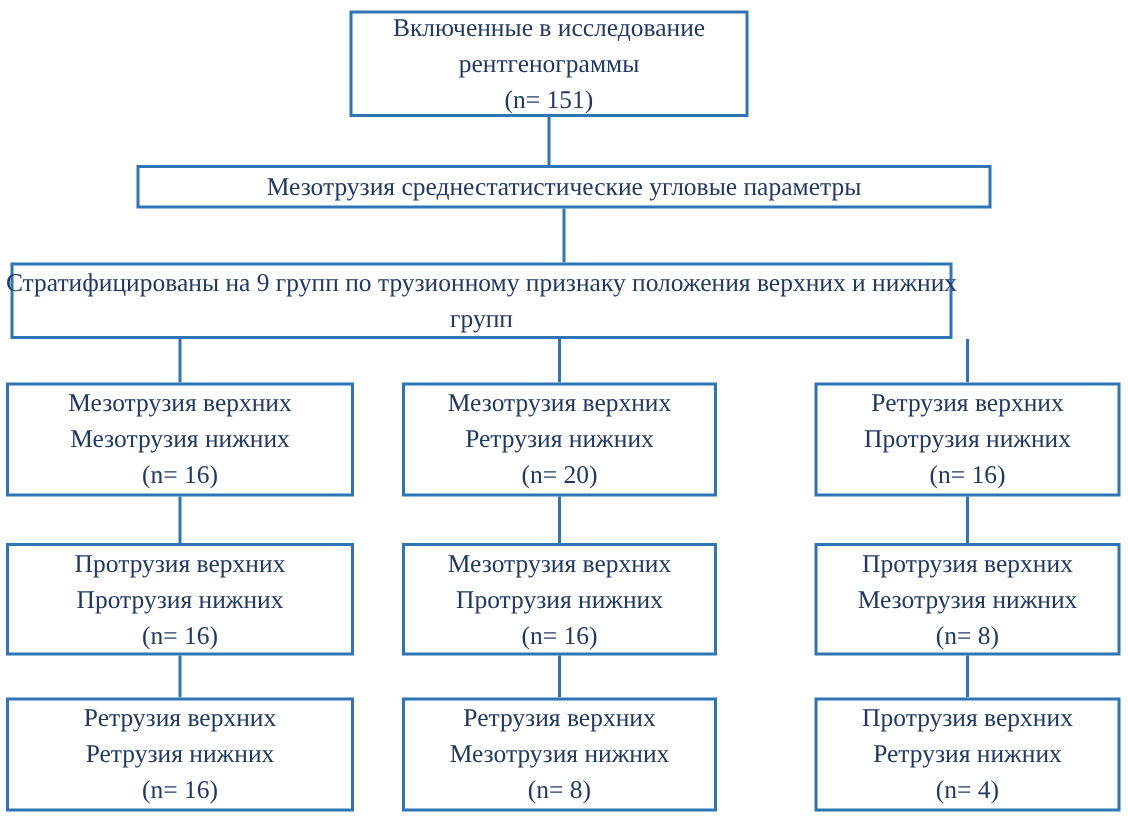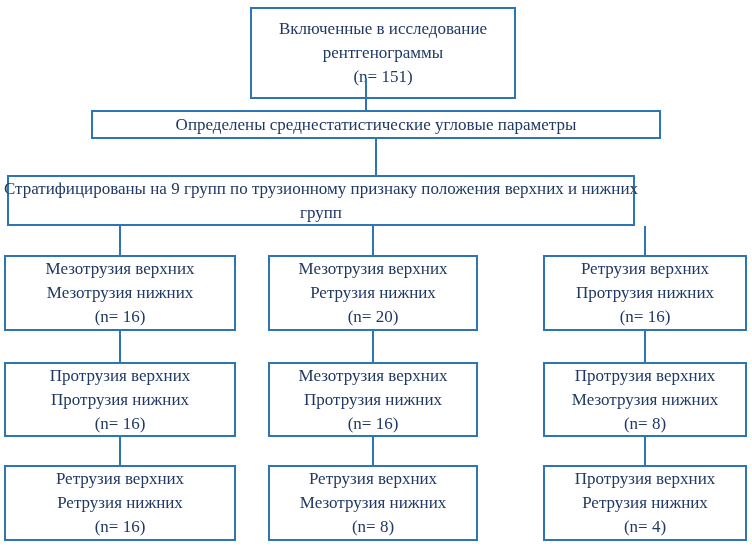--- a/index.html
+++ b/index.html
@@ -42,30 +42,30 @@
     position:absolute;
     width:2px;
     background:var(--accent);
   }
 </style>
 </head>
 <body>
 
 <div class="canvas">
 
-  <div class="box" style="left:250px; top:7px; width:266px; height:92px;">
+  <div class="box" style="left:233px; top:7px; width:266px; height:71px;">
     <span class="ln">Включенные в исследование</span>
     <span class="ln">рентгенограммы</span>
     <span class="ln">(n= 151)</span>
   </div>
 
   <div class="vline" style="left:365px; top:78px; height:32px;"></div>
 
   <div class="box" style="left:91px; top:110px; width:570px; height:29px;">
-    <span class="ln">Определены среднестатистические угловые параметры</span>
+    <span class="ln">Мезотрузия среднестатистические угловые параметры</span>
   </div>
 
   <div class="vline" style="left:375px; top:139px; height:36px;"></div>
 
   <div class="box" style="left:7px; top:175px; width:628px; height:51px;">
     <span class="ln">Стратифицированы на 9 групп по трузионному признаку положения верхних и нижних</span>
     <span class="ln">групп</span>
   </div>
 
   <div class="vline" style="left:119px; top:226px; height:29px;"></div>

